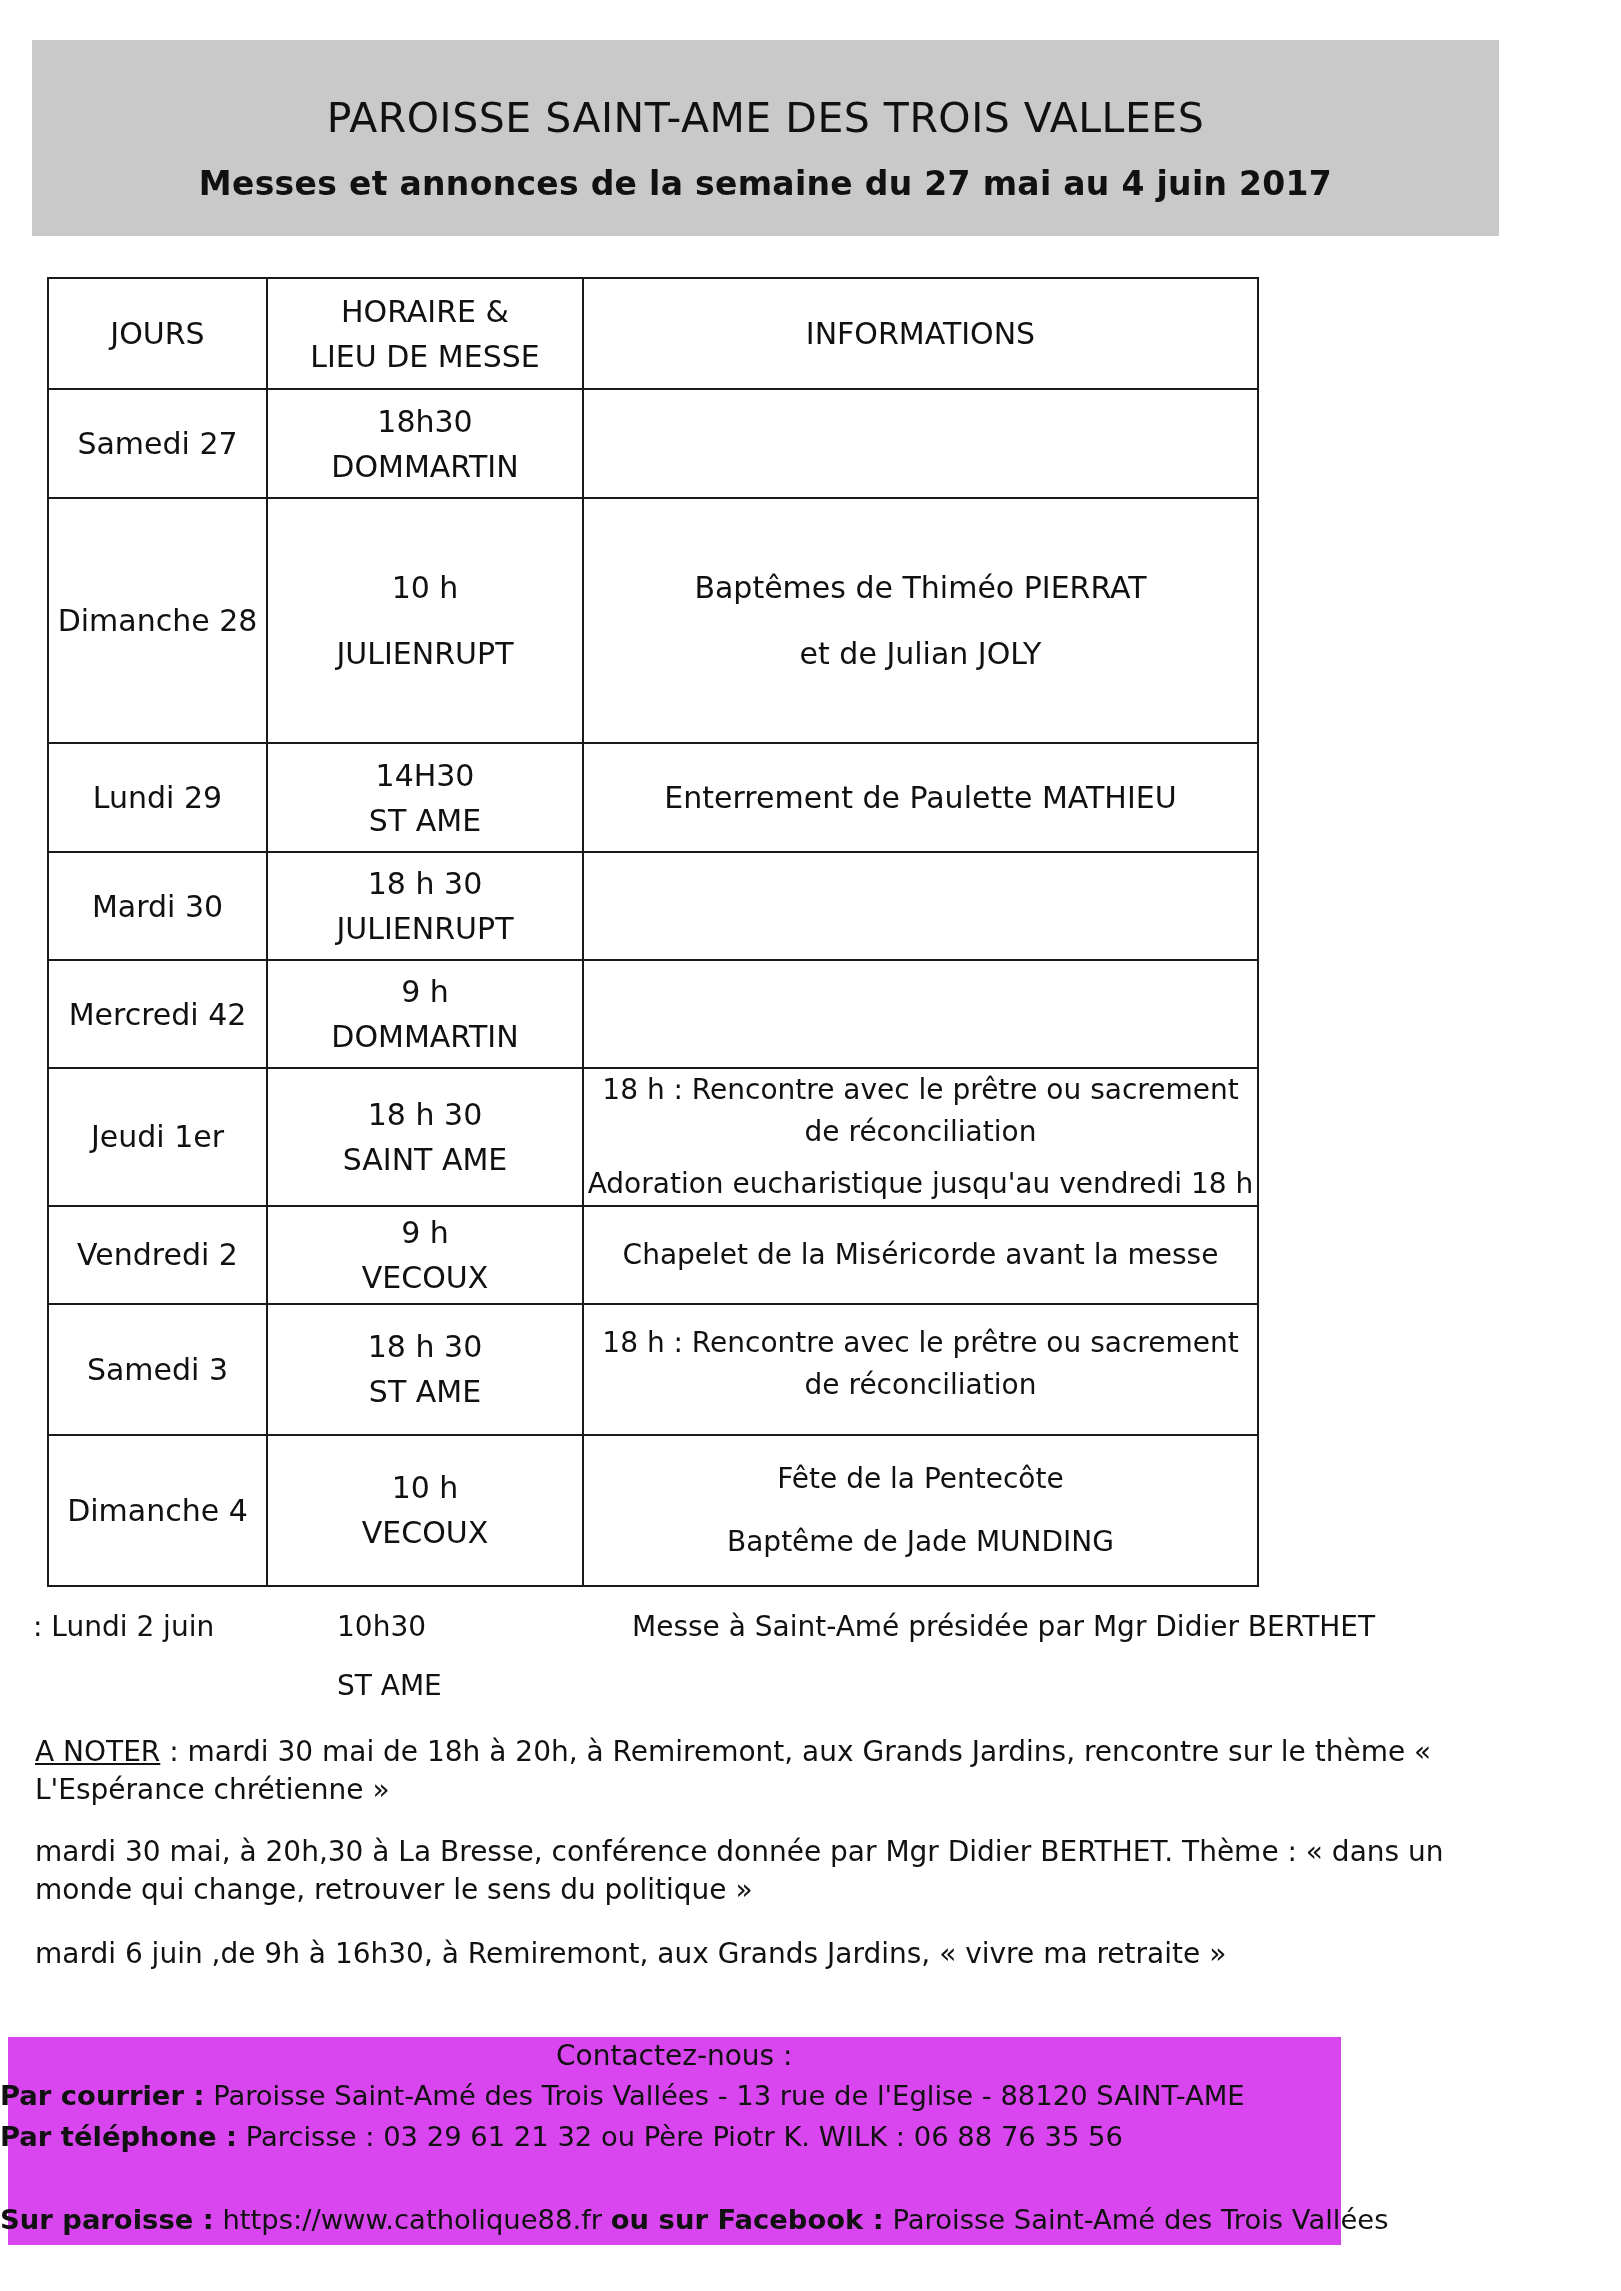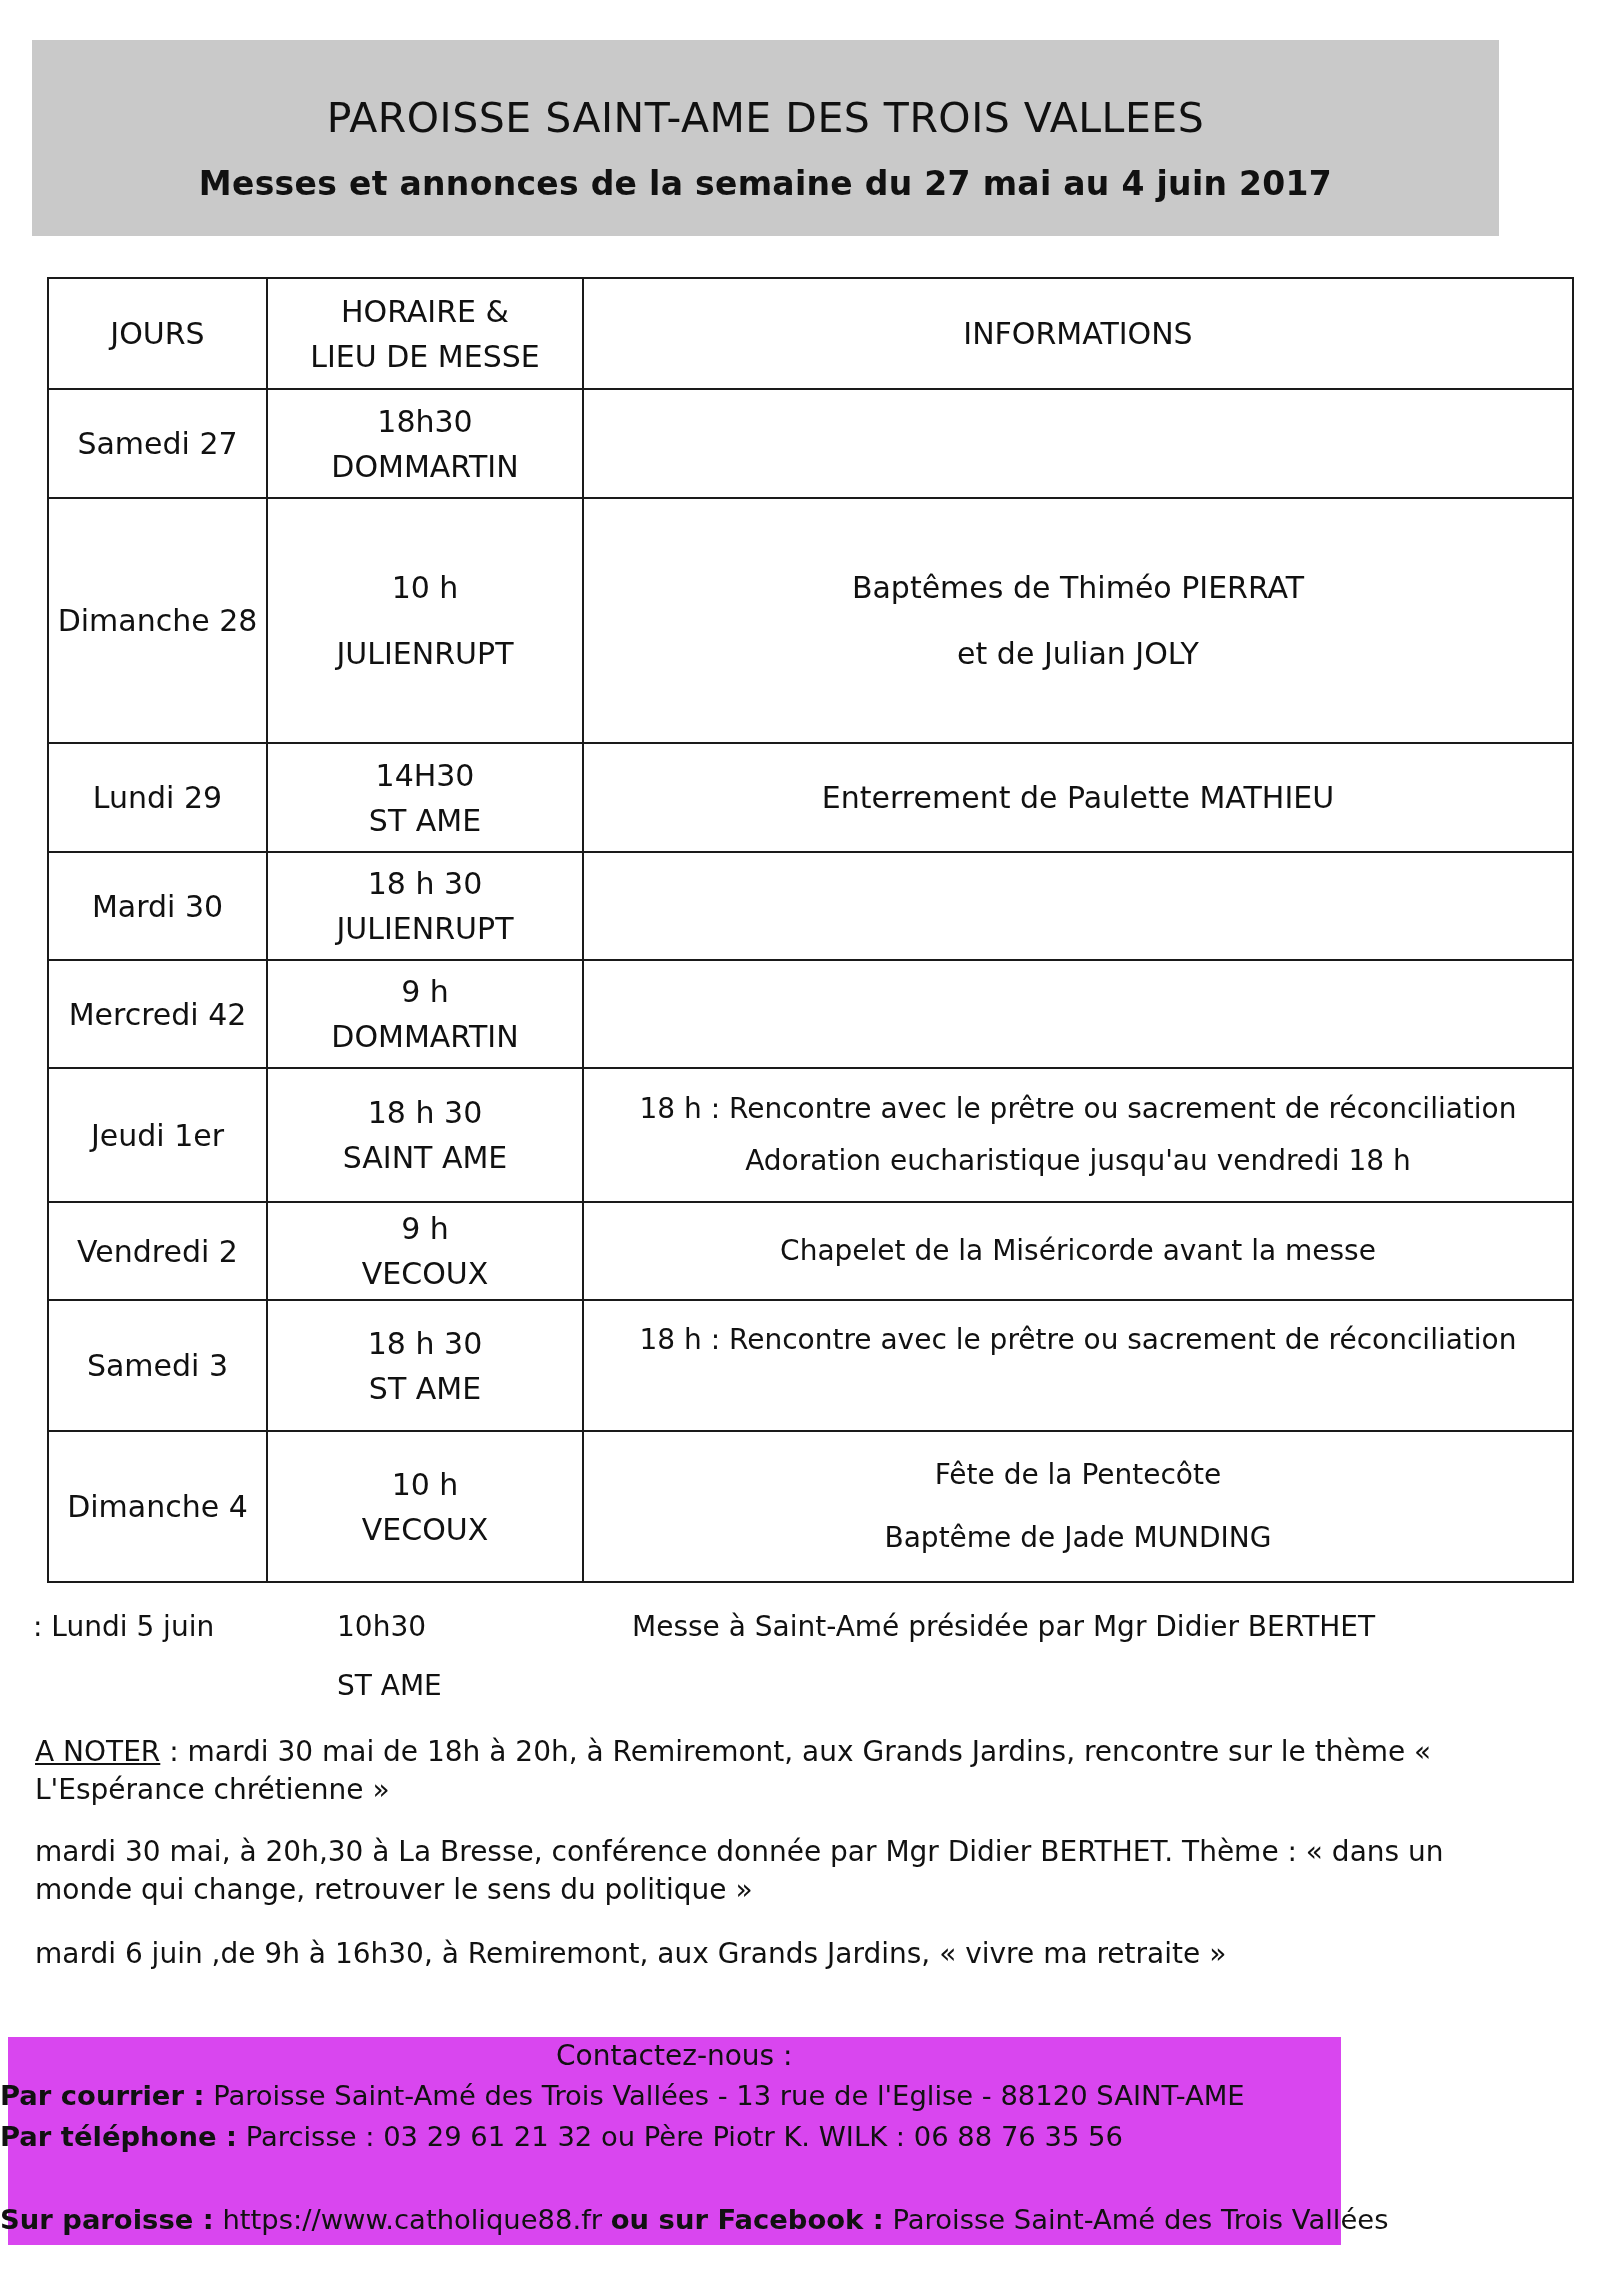--- a/index.html
+++ b/index.html
@@ -8,21 +8,21 @@
     font-family: "DejaVu Sans", sans-serif; color: #111; overflow: hidden;
   }
   .header-box {
     position: absolute; left: 32px; top: 40px; width: 1467px; height: 196px;
     background: #c9c9c9; text-align: center;
   }
   .title { position: absolute; left: 0; right: 0; top: 54px; font-size: 41px; letter-spacing: 0.5px; }
   .subtitle { position: absolute; left: 0; right: 0; top: 124px; font-size: 33px; font-weight: bold; letter-spacing: 0.3px; }
 
   table.schedule {
-    position: absolute; left: 47px; top: 277px; width: 1527px;
+    position: absolute; left: 47px; top: 277px; width: 1212px;
     border-collapse: collapse; table-layout: fixed;
   }
   table.schedule td, table.schedule th {
     border: 2px solid #1a1a1a; text-align: center; vertical-align: middle;
     font-weight: normal; font-size: 30px; padding: 0; line-height: 1.5;
   }
   col.c1 { width: 219px; } col.c2 { width: 316px; }
   .cell-stack div { line-height: 1.5; }
   .gap-lines div + div { margin-top: 21.6px; }
 
@@ -144,21 +144,21 @@
           <div>VECOUX</div>
         </td>
     <td class="gap-lines" style="font-size:28px">
           <div>Fête de la Pentecôte</div>
           <div>Baptême de Jade MUNDING</div>
         </td>
   </tr>
 </tbody>
   </table>
 
-<div class="extra-row" style="left:33px">:  Lundi 5 juin</div>
+<div class="extra-row" style="left:33px">:  Lundi 2 juin</div>
 <div class="extra-row" style="left:337px">10h30</div>
 <div class="extra-row" style="left:337px;top:1669px">ST AME</div>
 <div class="extra-row" style="left:632px">Messe à Saint-Amé présidée par Mgr Didier BERTHET</div>
 
 <div class="notes" style="top:1733px"><u>A NOTER</u><span> : mardi 30 mai de 18h à 20h, à Remiremont, aux Grands Jardins, rencontre sur le thème « L'Espérance chrétienne »</span></div>
 <div class="notes" style="top:1833px">mardi 30 mai, à 20h,30 à La Bresse, conférence donnée par Mgr Didier BERTHET. Thème : « dans un monde qui change, retrouver le sens du politique »</div>
 <div class="notes" style="top:1935px">mardi 6 juin ,de 9h à 16h30, à Remiremont, aux Grands Jardins, « vivre ma retraite »</div>
 
 <div class="contact-box">
   <div class="contact-title">Contactez-nous :</div>

